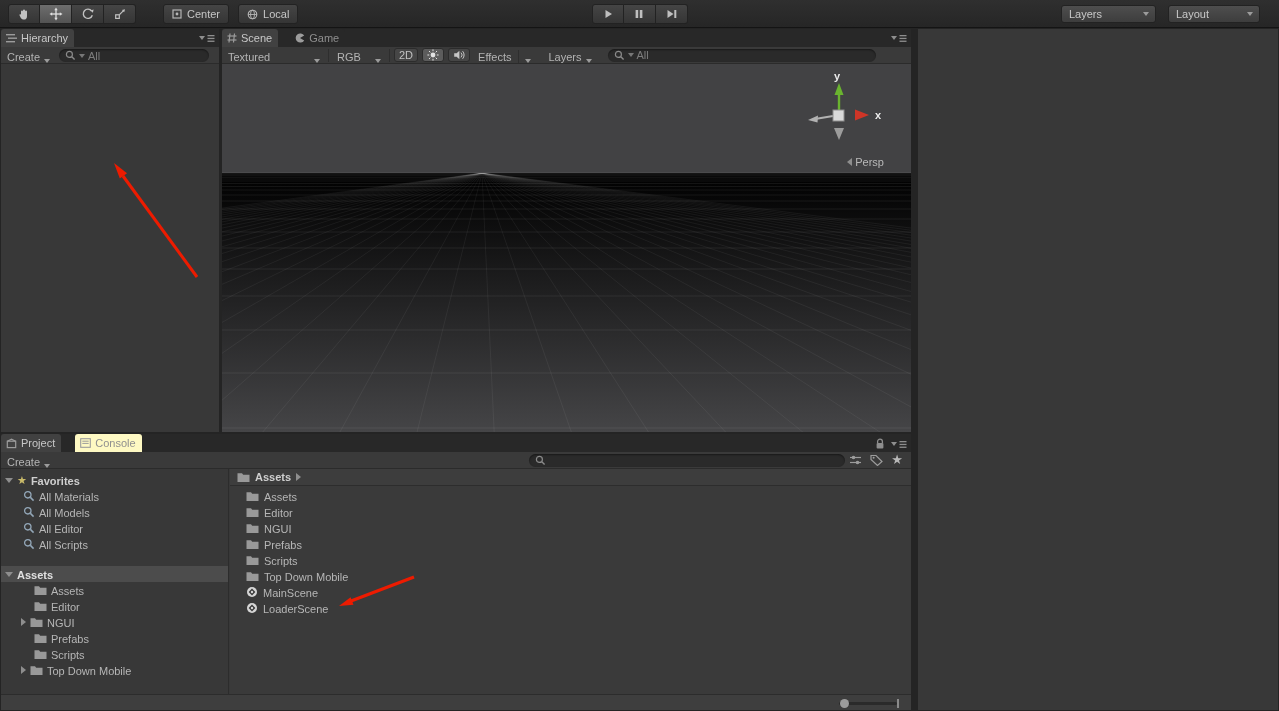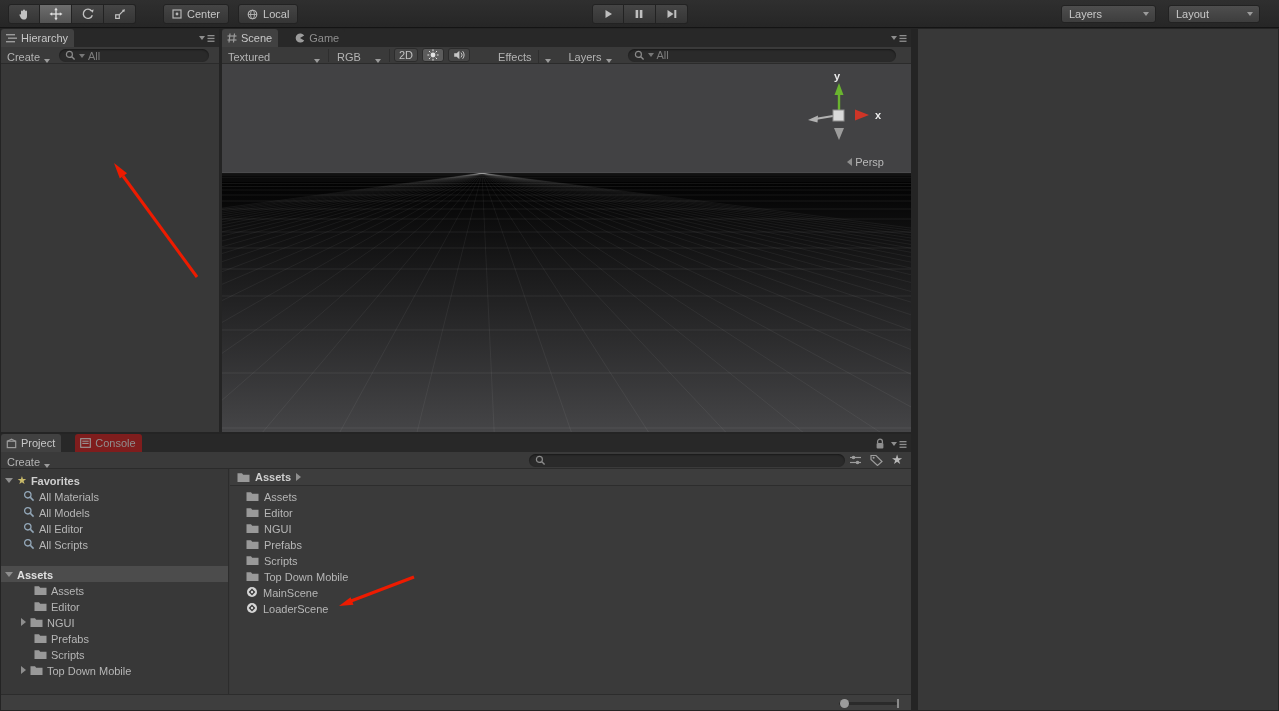--- a/index.html
+++ b/index.html
@@ -278,21 +278,21 @@
               <line x1="8.7" y1="3.3" x2="10" y2="2"></line>
           </g>
         </svg>
       </div>
       <div class="segbtn">
         <svg width="12" height="12" viewBox="0 0 12 12">
           <polygon points="1.2,4.2 3.6,4.2 6.4,1.8 6.4,10.2 3.6,7.8 1.2,7.8" fill="#c6c6c6"></polygon>
           <path d="M8 3.6 a3.4 3.4 0 0 1 0 4.8 M9.6 2.2 a5.6 5.6 0 0 1 0 7.6" fill="none" stroke="#c6c6c6" stroke-width="1"></path>
         </svg>
       </div>
-      <div class="flatdd" style="margin-left:20px">
+      <div class="flatdd" style="margin-left:0">
         <span>Effects</span>
         <span class="vsep"></span>
         <span class="caret"></span>
       </div>
       <div class="flatdd" style="margin-left:6px">
         <span>Layers</span>
         <span class="caret"></span>
       </div>
       <div class="pill" style="margin-left:10px;width:268px">
         <svg width="11" height="11" viewBox="0 0 11 11">
@@ -422,21 +422,21 @@
 
   <div class="panel" id="project">
     <div class="tabrow">
       <div class="tab active">
         <svg width="11" height="11" viewBox="0 0 11 11">
           <rect x="1.3" y="3.2" width="8.4" height="6.4" fill="none" stroke="#9c9c9c" stroke-width="1.2"></rect>
           <path d="M1.3 3.2 L5.5 1.2 L9.7 3.2" fill="none" stroke="#9c9c9c" stroke-width="1.2"></path>
         </svg>
         <span>Project</span>
       </div>
-      <div class="tab" style="margin-left:14px;background:#7f1d1d">
+      <div class="tab" style="margin-left:14px;background:#fef9c3">
         <svg width="11" height="10" viewBox="0 0 11 10">
           <rect x="0.7" y="0.7" width="9.6" height="8.6" fill="none" stroke="#9c9c9c" stroke-width="1.1"></rect>
           <line x1="2.3" y1="3.2" x2="8.7" y2="3.2" stroke="#9c9c9c" stroke-width="1"></line>
           <line x1="2.3" y1="5.4" x2="8.7" y2="5.4" stroke="#9c9c9c" stroke-width="1"></line>
         </svg>
         <span>Console</span>
       </div>
       <div class="paneicons">
         <svg width="10" height="12" viewBox="0 0 10 12">
           <path d="M2.6 5 V3.6 a2.4 2.4 0 0 1 4.8 0 V5" fill="none" stroke="#8e8e8e" stroke-width="1.3"></path>

